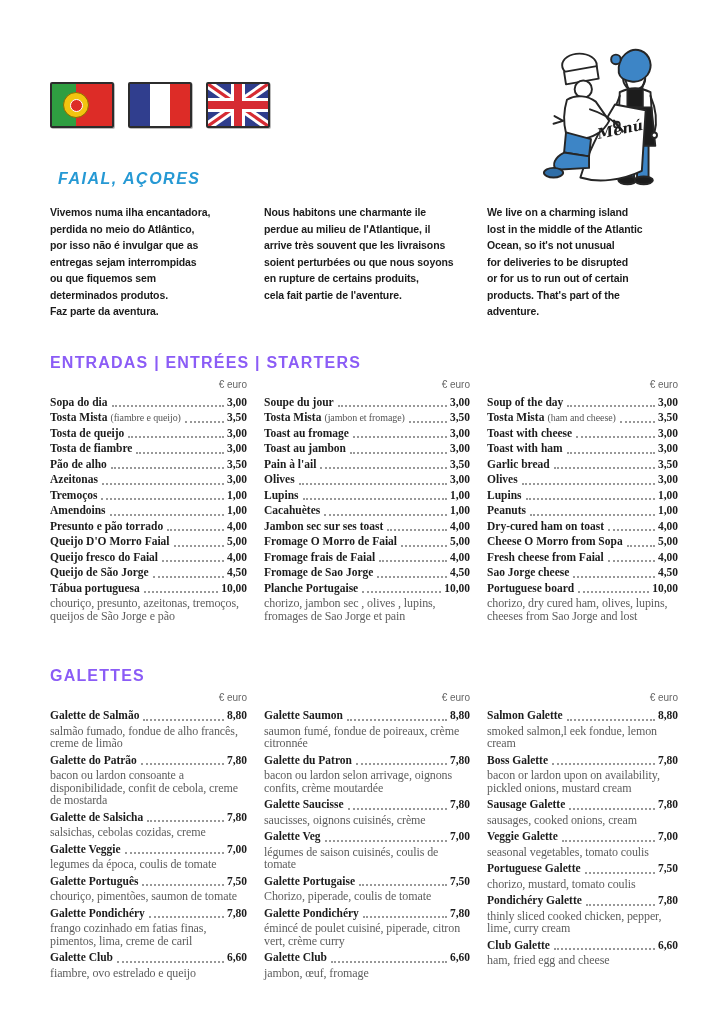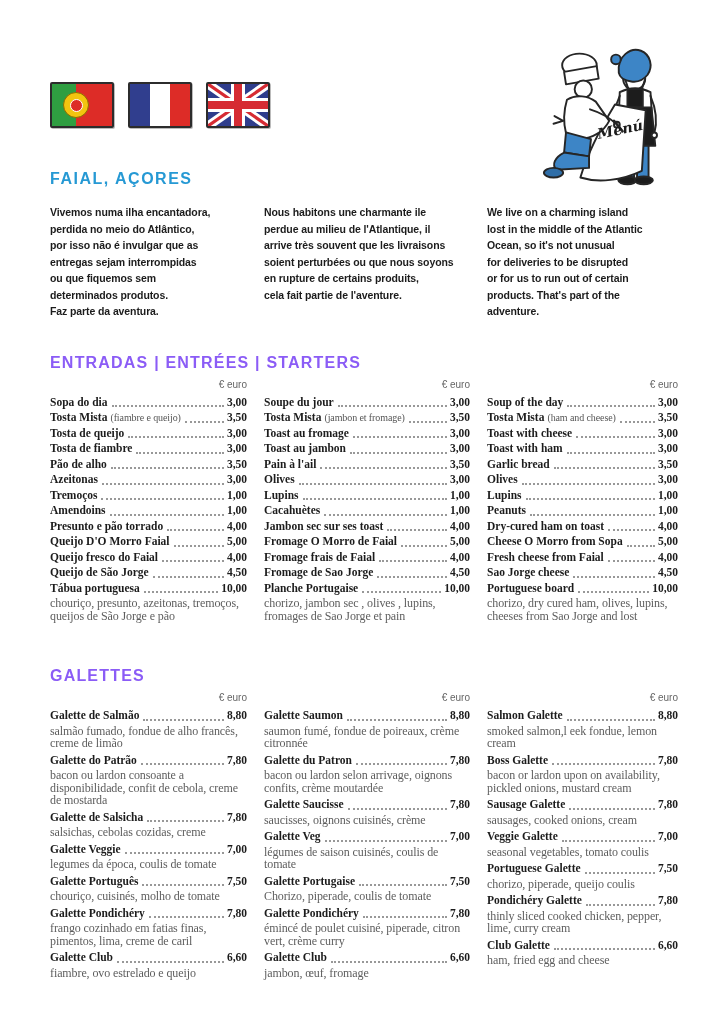--- a/index.html
+++ b/index.html
@@ -29,22 +29,23 @@
   .pt-emblem-inner { width:13px; height:13px; border-radius:50%; background:#dd2c27; border:1.5px solid #fff; box-sizing:border-box; }
   .flag-fr { display:flex; }
   .fr-b { flex:1; background:#303e8e; } .fr-w { flex:1; background:#ffffff; } .fr-r { flex:1; background:#dd2c27; }
   .flag svg { display:block; width:100%; height:100%; }
 
   
   .illustration { position:absolute; top:38px; right:38px; width:168px; height:158px; }
 
   
   .region-heading {
-    margin:42px 0 0 0; font-size:16px; font-weight:bold; letter-spacing:1.5px;
+    margin:42px 0 0 8px; font-size:16px; font-weight:bold; letter-spacing:1.5px;
     color:#2699d4;
+    font-style:italic;
   }
   .section-title {
     margin:34px 0 6px 0; font-size:16px; font-weight:bold; letter-spacing:1.2px;
     color:#8b5cf6;
   }
   .section-title.galettes { margin-top:42px; }
 
   
   .grid { display:grid; grid-template-columns:197px 206px 191px; justify-content:space-between; }
   .intro-grid { margin-top:16px; }
@@ -565,21 +566,21 @@
     </div>
     <div class="mi-desc">legumes da época, coulis de tomate</div>
   </div>
 
   <div class="mi">
     <div class="mi-row">
       <span class="mi-name"><span>Galette Português</span></span>
       <span class="mi-dots"></span>
       <span class="mi-price">7,50</span>
     </div>
-    <div class="mi-desc">chouriço, cuisinés, molho de tomate</div>
+    <div class="mi-desc">chouriço, pimentões, saumon de tomate</div>
   </div>
 
   <div class="mi">
     <div class="mi-row">
       <span class="mi-name"><span>Galette Pondichéry</span></span>
       <span class="mi-dots"></span>
       <span class="mi-price">7,80</span>
     </div>
     <div class="mi-desc">frango cozinhado em fatias finas, pimentos, lima, creme de caril</div>
   </div>
@@ -699,21 +700,21 @@
     </div>
     <div class="mi-desc">seasonal vegetables, tomato coulis</div>
   </div>
 
   <div class="mi">
     <div class="mi-row">
       <span class="mi-name"><span>Portuguese Galette</span></span>
       <span class="mi-dots"></span>
       <span class="mi-price">7,50</span>
     </div>
-    <div class="mi-desc">chorizo, piperade, queijo coulis</div>
+    <div class="mi-desc">chorizo, mustard, tomato coulis</div>
   </div>
 
   <div class="mi">
     <div class="mi-row">
       <span class="mi-name"><span>Pondichéry Galette</span></span>
       <span class="mi-dots"></span>
       <span class="mi-price">7,80</span>
     </div>
     <div class="mi-desc">thinly sliced cooked chicken, pepper, lime, curry cream</div>
   </div>

